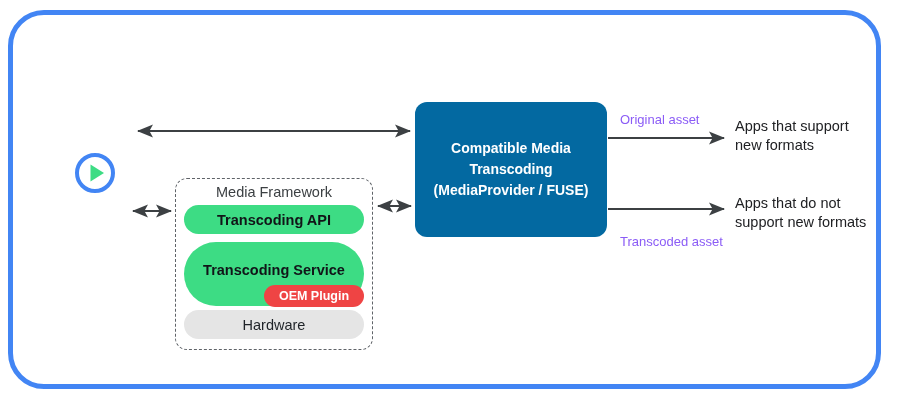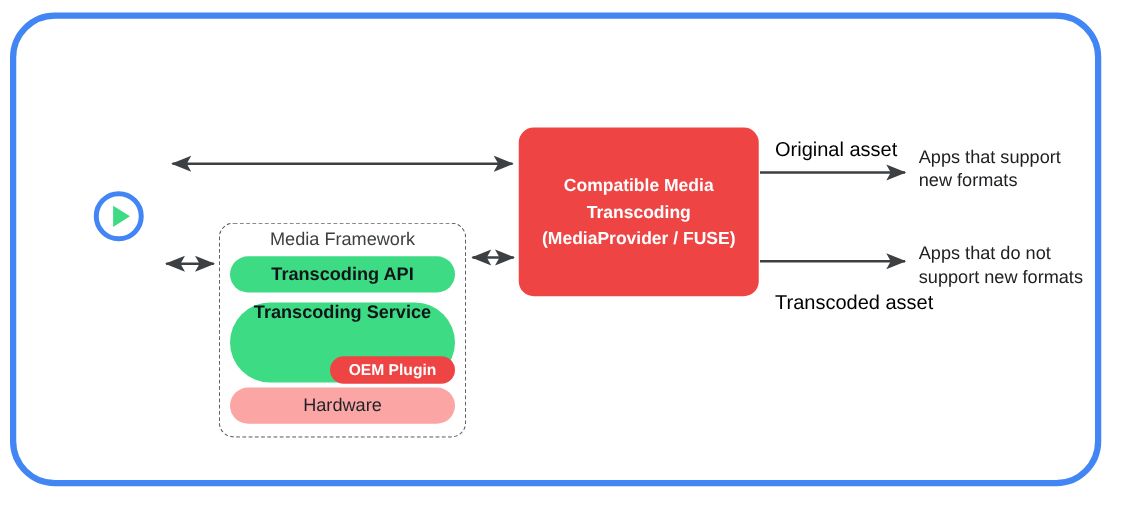--- a/index.html
+++ b/index.html
@@ -94,50 +94,51 @@
   #pill-service {
     left: 184px;
     top: 242px;
     width: 180px;
     height: 64px;
     background: #3DDC84;
     color: #111418;
     font-size: 14.5px;
     font-weight: bold;
     align-items: flex-start;
+    padding-top: 20px;
   }
   #pill-oem {
     left: 264px;
     top: 285px;
     width: 100px;
     height: 22px;
     background: #ef4444;
     color: #ffffff;
     font-size: 12.5px;
     font-weight: bold;
   }
   #pill-hardware {
     left: 184px;
     top: 310px;
     width: 180px;
     height: 29px;
-    background: #fca5a5;
+    background: #e5e5e5;
     color: #1f2328;
     font-size: 14.5px;
     font-weight: normal;
   }
 
   
   #cmt-box {
     position: absolute;
     left: 415px;
     top: 102px;
     width: 192px;
     height: 135px;
-    background: #ef4444;
+    background: #0369a1;
     border-radius: 12px;
     display: flex;
     align-items: center;
     justify-content: center;
     color: #ffffff;
     font-size: 14px;
     font-weight: bold;
     line-height: 21px;
     text-align: center;
     white-space: pre-line;
@@ -151,22 +152,22 @@
     left: 0;
     top: 0;
     width: 898px;
     height: 404px;
     pointer-events: none;
   }
 
   
   .asset-label {
     position: absolute;
-    font-size: 16px;
-    color: #000000;
+    font-size: 13px;
+    color: #8b5cf6;
     white-space: nowrap;
   }
   #label-original-asset { left: 620px; top: 112px; }
   #label-transcoded-asset { left: 620px; top: 234px; }
 
   .apps-label {
     position: absolute;
     font-size: 14.5px;
     line-height: 19px;
     color: #202124;

